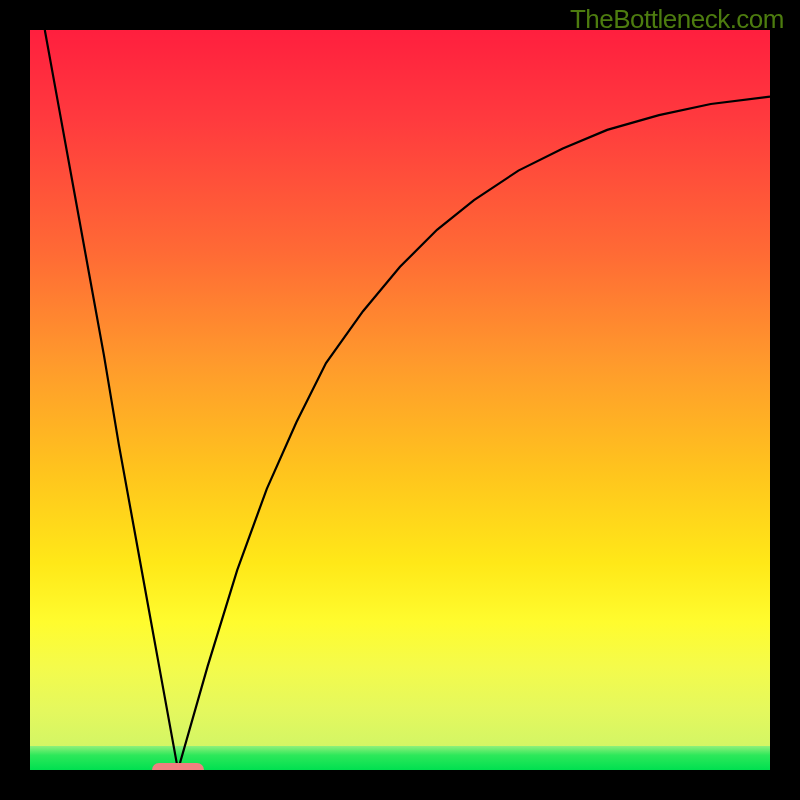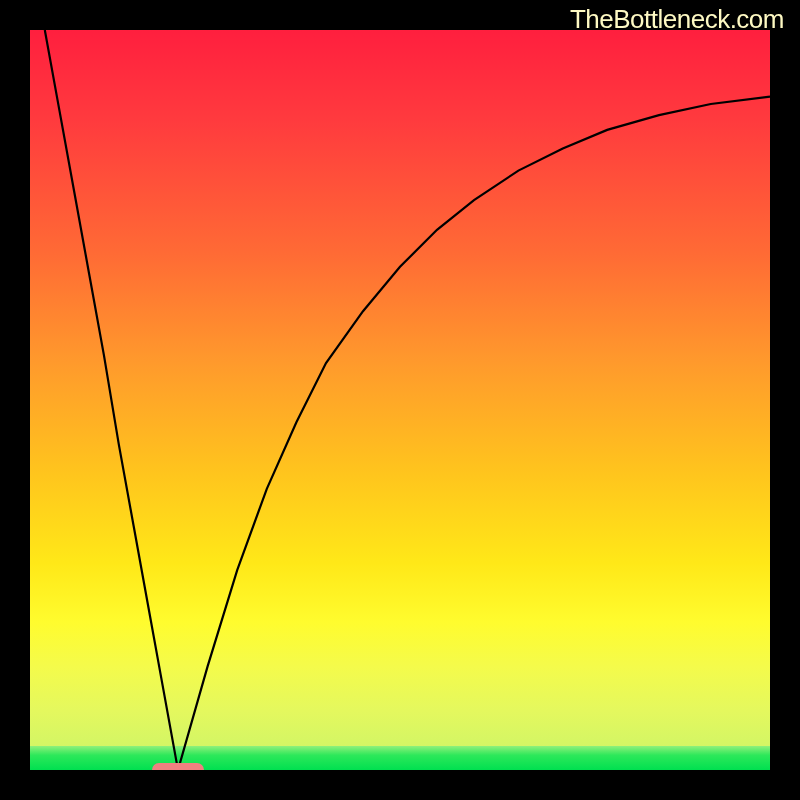--- a/index.html
+++ b/index.html
@@ -50,21 +50,21 @@
         #c8f469 100%);
   }
   .curve-svg {
     position: absolute;
     inset: 0;
   }
   .watermark {
     position: absolute;
     top: 4px;
     right: 16px;
-    color: #fef9c3;
+    color: #4d7c0f;
     font-size: 26px;
     letter-spacing: -0.5px;
     font-weight: 500;
   }
   .marker {
     position: absolute;
     background: #ef8080;
     border-radius: 8px;
     width: 52px;
     height: 14px;

